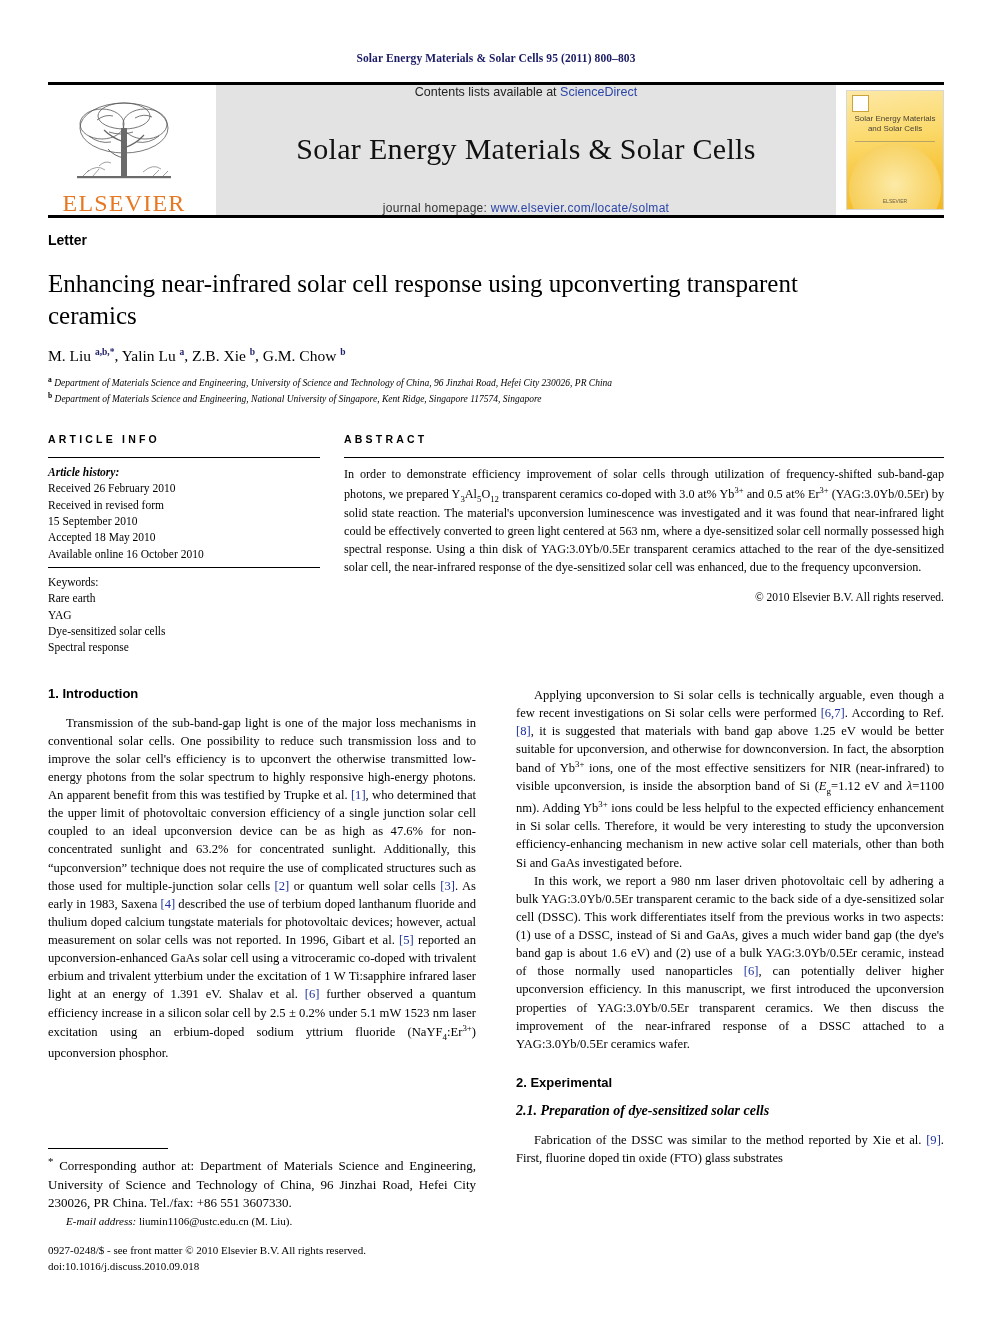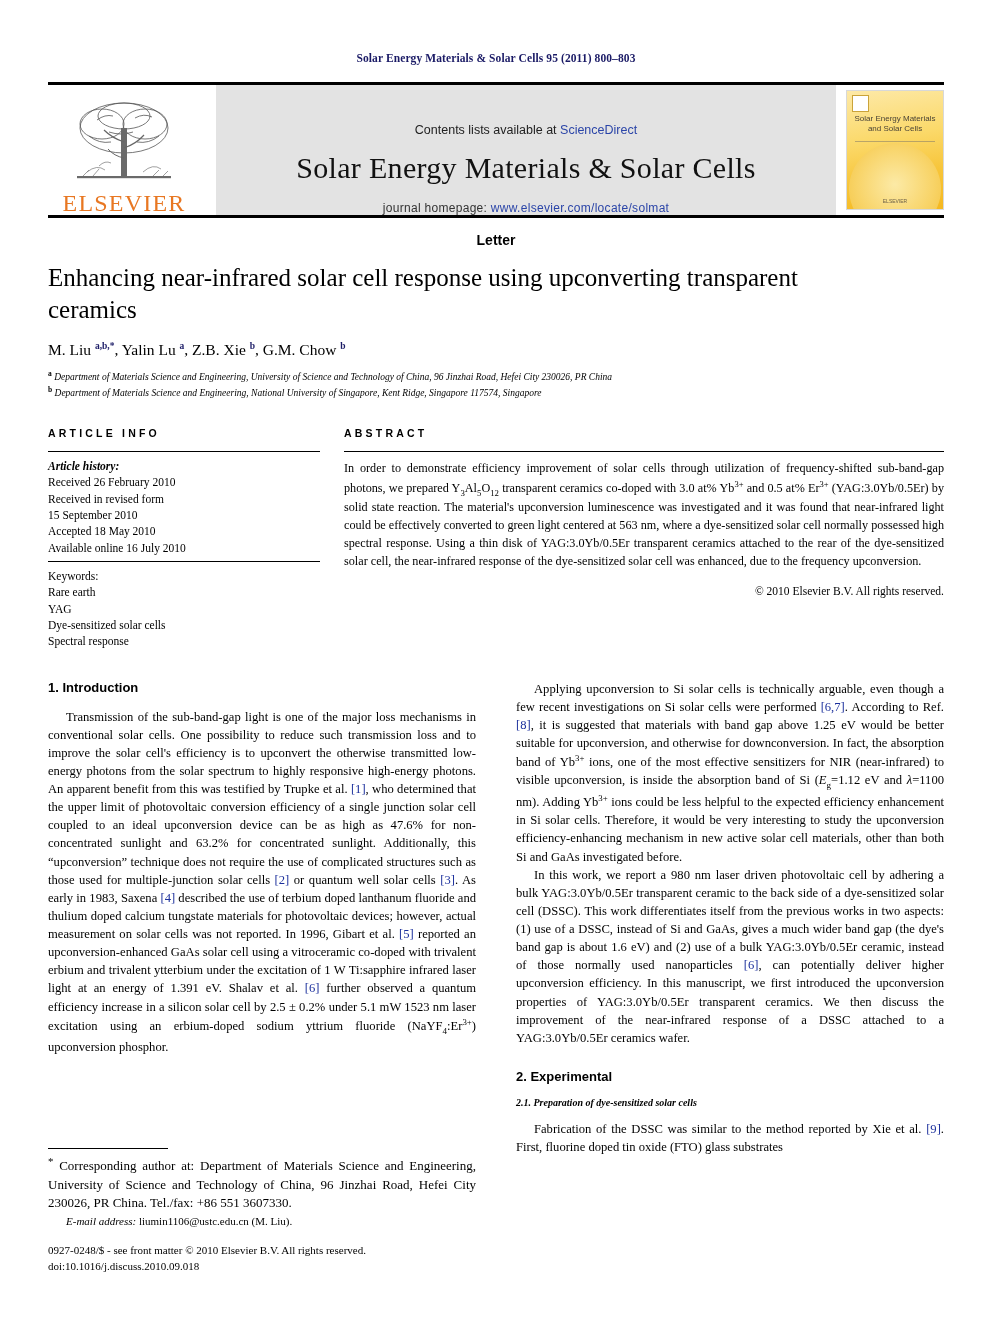--- a/index.html
+++ b/index.html
@@ -59,21 +59,21 @@
     color: #e87722;
     line-height: 1;
     margin-top: 1px;
   }
   .journal-band {
     flex: 1 1 auto;
     background: #e3e3e3;
     display: flex;
     flex-direction: column;
     align-items: center;
-    justify-content: flex-end;
+    justify-content: space-between;
     margin-left: 16px;
     margin-right: 10px;
   }
   .contents-line {
     font-family: "Liberation Sans", sans-serif;
     font-size: 12.5px;
     color: #222;
     margin-bottom: 14px;
   }
   .contents-line .sd { color: #2b45a8; }
@@ -154,22 +154,21 @@
   .masthead-rule {
     border-top: 3px solid #000;
   }
 
   
   .title-block { padding-top: 14px; }
   .doc-type {
     font-family: "Liberation Sans", sans-serif;
     font-weight: bold;
     font-size: 14px;
-    margin-bottom: 14px;
-    text-align: center;
+    margin-bottom: 20px;
   }
   .paper-title {
     font-family: "Liberation Serif", serif;
     font-size: 25px;
     line-height: 1.26;
     font-weight: normal;
     margin: 0 0 16px 0;
     max-width: 760px;
   }
   .authors {
@@ -240,21 +239,21 @@
   .sec-head {
     font-family: "Liberation Sans", sans-serif;
     font-weight: bold;
     font-size: 13px;
     margin: 0 0 13px 0;
   }
   .subsec-head {
     font-family: "Liberation Serif", serif;
     font-weight: bold;
     font-style: italic;
-    font-size: 10px;
+    font-size: 14px;
     margin: 0 0 12px 0;
   }
   p.body-p {
     font-family: "Liberation Serif", serif;
     font-size: 12.6px;
     line-height: 1.44;
     text-align: justify;
     margin: 0;
     text-indent: 18px;
   }
@@ -375,21 +374,21 @@
   <div class="info-abs">
     <div class="info-col">
       <div class="sec-label">ARTICLE INFO</div>
       <div class="rule-thin"></div>
       <div class="info-body">
         <div class="ital">Article history:</div>
         <div>Received 26 February 2010</div>
         <div>Received in revised form</div>
         <div>15 September 2010</div>
         <div>Accepted 18 May 2010</div>
-        <div>Available online 16 July 2010</div>
+        <div>Available online 16 October 2010</div>
       </div>
       <div class="rule-thin"></div>
       <div class="kw-body">
         <div class="ital">Keywords:</div>
         <div>Rare earth</div>
         <div>YAG</div>
         <div>Dye-sensitized solar cells</div>
         <div>Spectral response</div>
       </div>
     </div>

